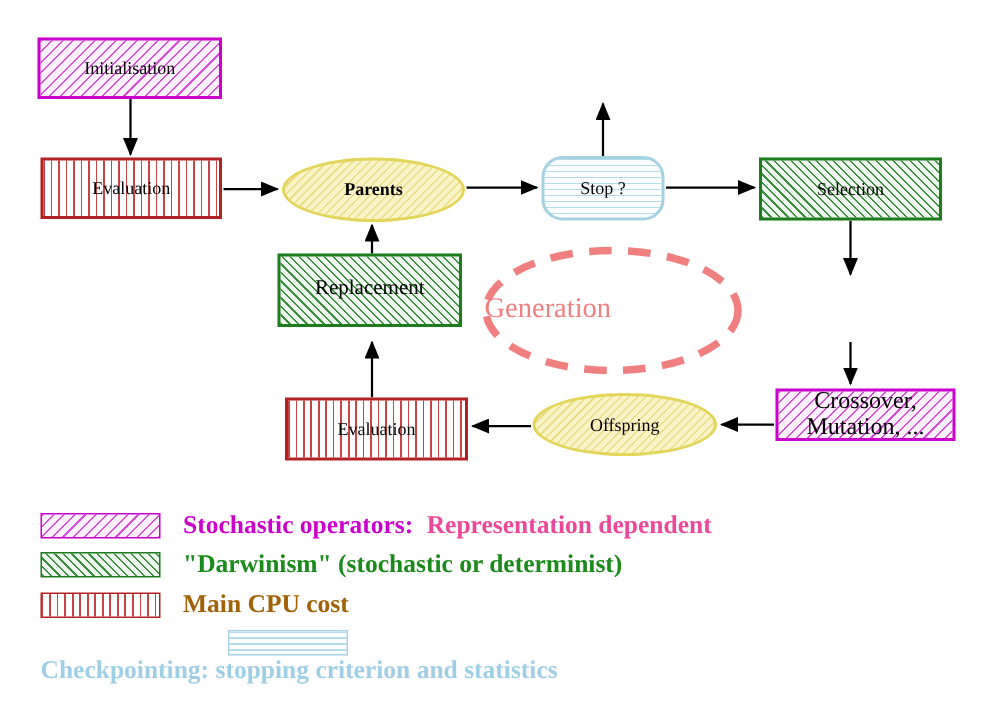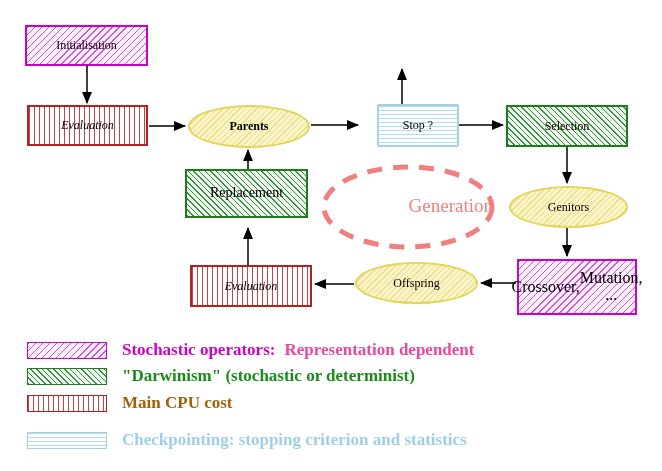--- a/index.html
+++ b/index.html
@@ -24,40 +24,39 @@
   }
 
   
   .hatch-magenta {
     border:2px solid #cc00cc;
     background:repeating-linear-gradient(135deg,#d94fd9 0,#d94fd9 1px,rgba(0,0,0,0) 1px,rgba(0,0,0,0) 5px),#fdf1fd;
   }
   .vlines-red {
     border:2px solid #b22222;
     background:repeating-linear-gradient(90deg,#c74444 0,#c74444 1px,rgba(0,0,0,0) 1px,rgba(0,0,0,0) 5px),#ffffff;
-    font-style:italic;
   }
   .hlines-cyan {
     border:2px solid #a5d2e2;
     background:repeating-linear-gradient(180deg,#b5dceb 0,#b5dceb 1px,rgba(0,0,0,0) 1px,rgba(0,0,0,0) 4px),#fcfeff;
   }
   .hatch-green {
     border:2px solid #1d7d1d;
     background:repeating-linear-gradient(45deg,#3c8f3c 0,#3c8f3c 1px,rgba(0,0,0,0) 1px,rgba(0,0,0,0) 4px),#eff6ef;
   }
   .hatch-yellow {
     border:2px solid #e3d45a;
     border-radius:50%;
     background:repeating-linear-gradient(135deg,#ecdd8a 0,#ecdd8a 1px,rgba(0,0,0,0) 1px,rgba(0,0,0,0) 4px),#fbf4c6;
   }
 
   .generation-label {
     position:absolute;
     left:323px; top:195px; width:170px;
-    text-align:right;
+    text-align:left;
     color:#f08080;
     font-size:19px;
     z-index:2;
   }
 
   
   .legend-row {
     position:absolute; left:27px;
     display:flex; align-items:center;
     z-index:2;
@@ -105,27 +104,26 @@
     <ellipse cx="408" cy="207" rx="84" ry="40" fill="none" stroke="#f08080" stroke-width="5" stroke-dasharray="15 11"></ellipse>
   </svg>
 
   <div class="node hatch-magenta" style="left:25px; top:25px; width:123px; height:41px;">Initialisation</div>
 
   <div class="node vlines-red" style="left:27px; top:105px; width:121px; height:41px;">Evaluation</div>
 
   <div class="node hatch-yellow" style="left:188px; top:105px; width:122px; height:43px;font-weight:bold;">Parents</div>
 
 
-  <div class="node hlines-cyan" style="left:361px; top:104px; width:82px; height:43px; border-radius:2px;margin-left:16px;">Stop ?</div>
+  <div class="node hlines-cyan" style="left:361px; top:104px; width:82px; height:43px; border-radius:14px;">Stop ?</div>
 
   <div class="node hatch-green" style="left:506px; top:105px; width:122px; height:42px;">Selection</div>
 
-  <div class="node hatch-yellow" style="left:509px; top:186px; width:119px; height:42px;">Genitors</div>
 
-  <div class="node hatch-magenta" style="left:517px; top:259px; width:120px; height:56px; font-size:16px; ">
+  <div class="node hatch-magenta" style="left:517px; top:259px; width:120px; height:35px; font-size:16px; flex-direction:column;">
     <span>Crossover,</span>
     <span>Mutation, ...</span>
   </div>
 
   <div class="node hatch-yellow" style="left:355px; top:262px; width:123px; height:42px;">Offspring</div>
 
   <div class="node vlines-red" style="left:190px; top:265px; width:122px; height:42px;">Evaluation</div>
 
   <div class="node hatch-green" style="left:185px; top:169px; width:123px; height:49px; font-size:14px;">Replacement</div>
 
@@ -140,18 +138,18 @@
   <div class="legend-row" style="top:366px;">
     <span class="swatch hatch-green"></span>
     <span class="lg-green">"Darwinism" (stochastic or determinist)</span>
   </div>
 
   <div class="legend-row" style="top:393px;">
     <span class="swatch vlines-red"></span>
     <span class="lg-red">Main CPU cost</span>
   </div>
 
-  <div class="legend-row" style="top:430px;">
+  <div class="legend-row" style="top:420px;flex-direction:column;">
     <span class="swatch hlines-cyan"></span>
     <span class="lg-cyan">Checkpointing: stopping criterion and statistics</span>
   </div>
 
 </div>
 
 </body></html>

